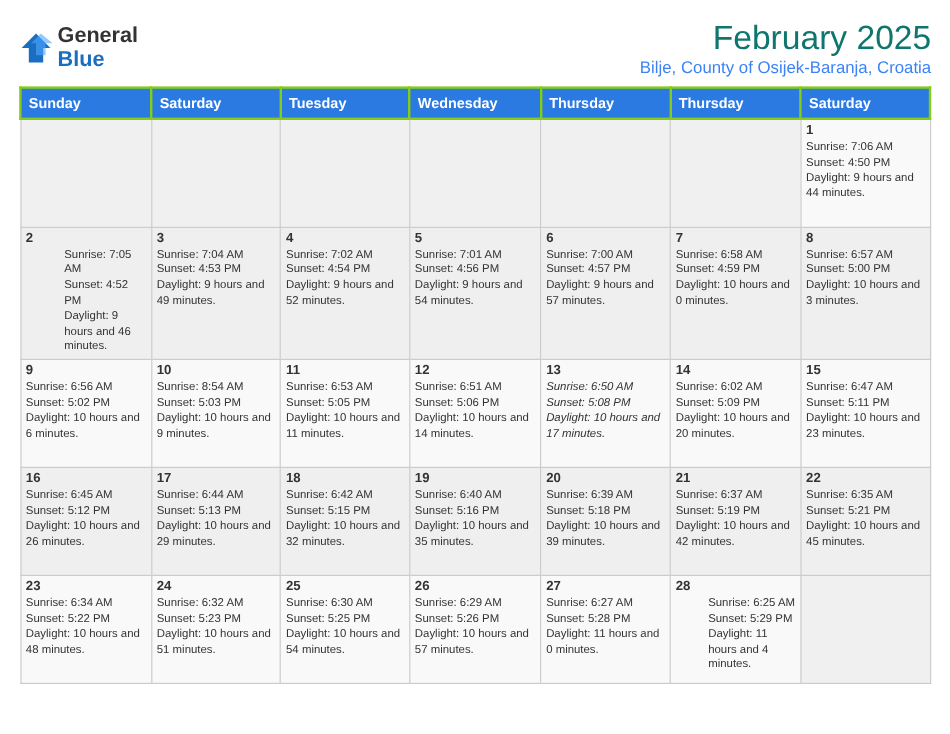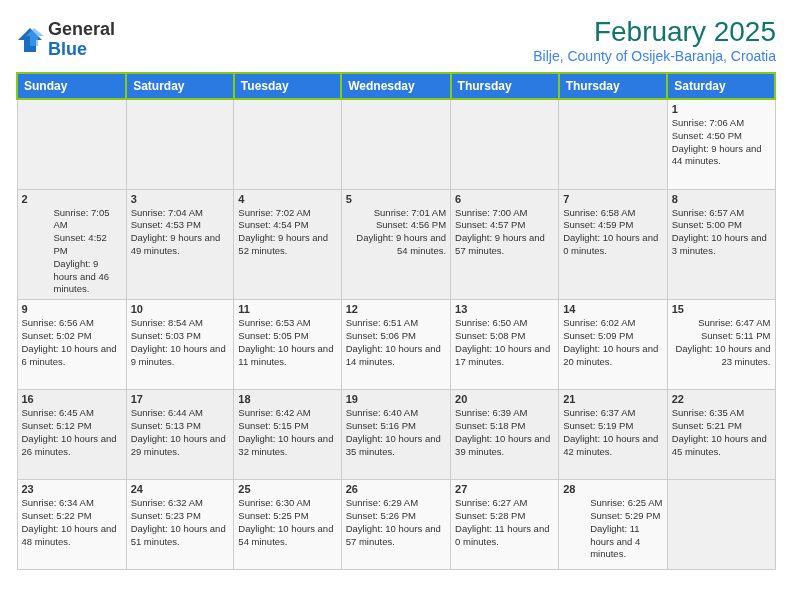--- a/index.html
+++ b/index.html
@@ -151,21 +151,21 @@
 Daylight: 9 hours and 49 minutes.</div>
         </td>
         <td>
           <span class="day-num">4</span>
           <div class="day-info" style="white-space: pre-line;">Sunrise: 7:02 AM
 Sunset: 4:54 PM
 Daylight: 9 hours and 52 minutes.</div>
         </td>
         <td>
           <span class="day-num">5</span>
-          <div class="day-info" style="white-space: pre-line; text-align: right;">Sunrise: 7:01 AM
+          <div class="day-info" style="white-space: pre-line;">Sunrise: 7:01 AM
 Sunset: 4:56 PM
 Daylight: 9 hours and 54 minutes.</div>
         </td>
         <td>
           <span class="day-num">6</span>
           <div class="day-info" style="white-space: pre-line;">Sunrise: 7:00 AM
 Sunset: 4:57 PM
 Daylight: 9 hours and 57 minutes.</div>
         </td>
         <td>
@@ -201,33 +201,33 @@
 Daylight: 10 hours and 11 minutes.</div>
         </td>
         <td>
           <span class="day-num">12</span>
           <div class="day-info" style="white-space: pre-line;">Sunrise: 6:51 AM
 Sunset: 5:06 PM
 Daylight: 10 hours and 14 minutes.</div>
         </td>
         <td>
           <span class="day-num">13</span>
-          <div class="day-info" style="white-space: pre-line;">Sunrise: 6:50 AM
+          <div class="day-info" style="white-space: pre-line; font-style: italic;">Sunrise: 6:50 AM
 Sunset: 5:08 PM
 Daylight: 10 hours and 17 minutes.</div>
         </td>
         <td>
           <span class="day-num">14</span>
           <div class="day-info" style="white-space: pre-line;">Sunrise: 6:02 AM
 Sunset: 5:09 PM
 Daylight: 10 hours and 20 minutes.</div>
         </td>
         <td>
           <span class="day-num">15</span>
-          <div class="day-info" style="white-space: pre-line; text-align: right;">Sunrise: 6:47 AM
+          <div class="day-info" style="white-space: pre-line;">Sunrise: 6:47 AM
 Sunset: 5:11 PM
 Daylight: 10 hours and 23 minutes.</div>
         </td>
       </tr>
       <tr>
         <td>
           <span class="day-num">16</span>
           <div class="day-info" style="white-space: pre-line;">Sunrise: 6:45 AM
 Sunset: 5:12 PM
 Daylight: 10 hours and 26 minutes.</div>

